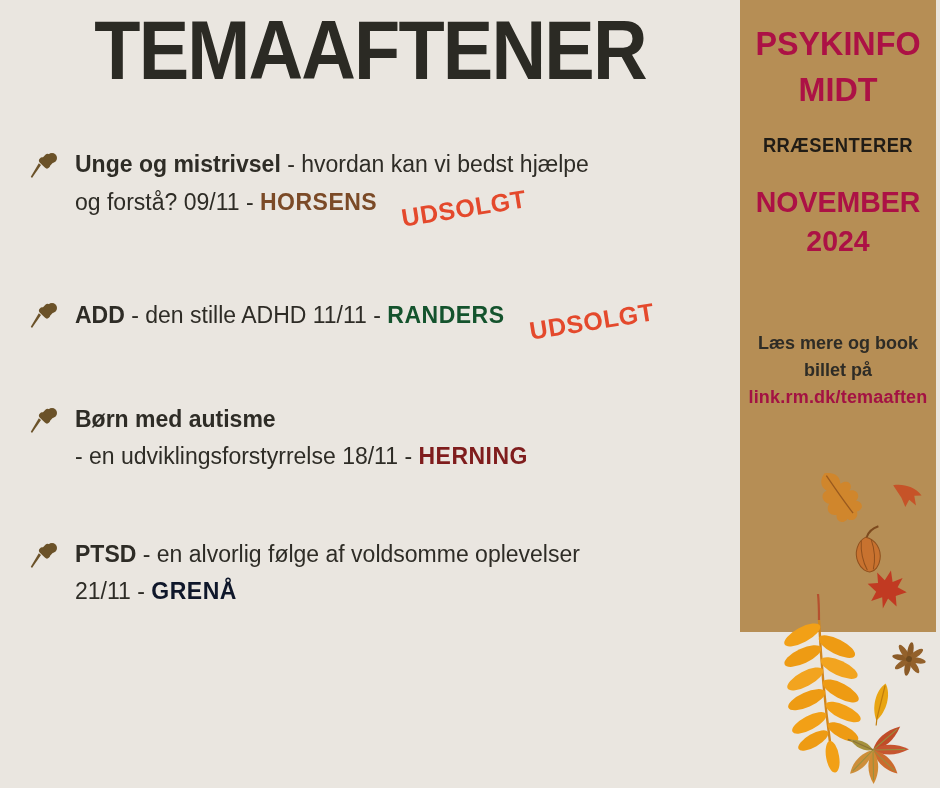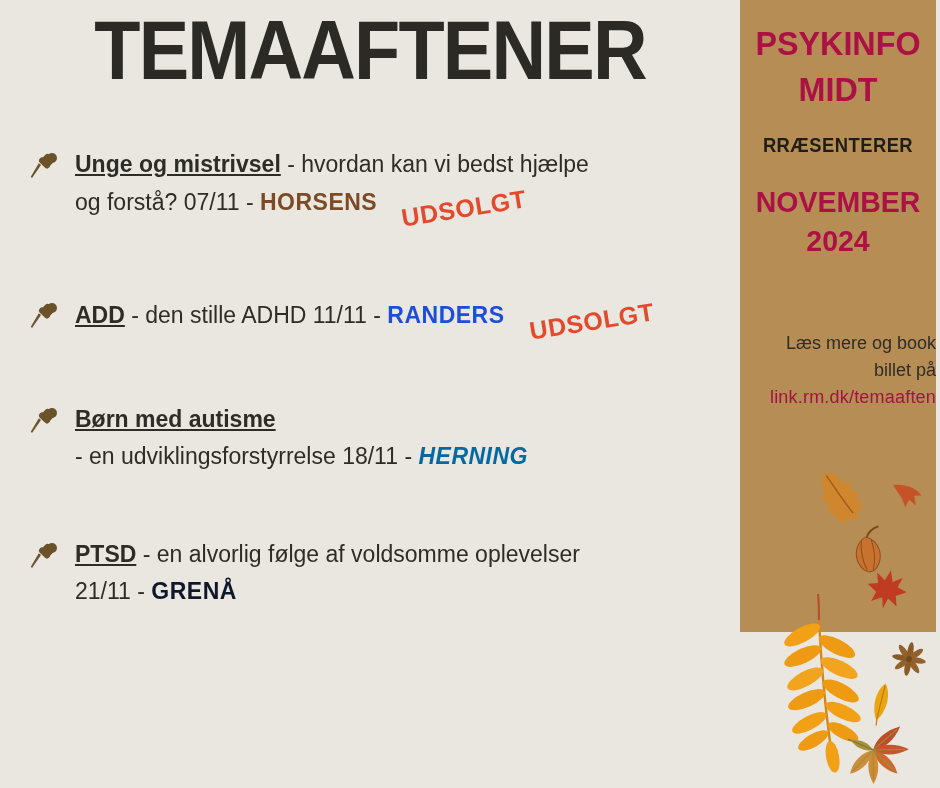--- a/index.html
+++ b/index.html
@@ -14,21 +14,21 @@
     font-size:84px;line-height:96px;font-weight:700;letter-spacing:-2px;
     color:var(--title-dark,#2b2a24);
     transform:scaleX(0.90);transform-origin:50% 0;white-space:nowrap;
   }
   .event{
     position:absolute;left:75px;width:620px;
     font-size:23px;line-height:37px;color:var(--text-dark,#2e2c26);
   }
   .pin{position:absolute;left:-47px;top:3px;width:34px;height:34px;color:var(--pin-brown,#6b5229);}
   .pin svg{display:block;width:34px;height:34px;}
-  .lead{font-weight:700;text-decoration:underline;}
+  .lead{font-weight:700;}
   .city{font-weight:700;letter-spacing:0.5px;}
   .stamp{
     display:inline-block;margin-left:24px;position:relative;top:7px;
     color:var(--sold-out-red,#e4492c);font-weight:700;font-size:25px;letter-spacing:0.5px;
     transform:rotate(-9deg);
   }
   .sidebar{
     position:absolute;left:740px;top:0;width:196px;height:632px;
     background:var(--sidebar-bg,#b68e55);text-align:center;
   }
@@ -42,67 +42,67 @@
     color:var(--presents-dark,#201c16);font-weight:700;font-size:20px;letter-spacing:0.5px;
     transform:scaleX(0.92);transform-origin:50% 0;white-space:nowrap;
   }
   .month{
     position:absolute;top:182px;left:0;width:100%;
     color:var(--brand-red,#ac1145);font-weight:700;font-size:30px;line-height:39px;
     transform:scaleX(0.95);transform-origin:50% 0;
   }
   .cta{
     position:absolute;top:330px;left:0;width:100%;
-    color:var(--text-dark,#2e2c26);font-size:18px;line-height:27px;font-weight:400;text-align:right;
+    color:var(--text-dark,#2e2c26);font-size:18px;line-height:27px;font-weight:700;
   }
   .cta-link{color:var(--link-red,#a31243);display:block;letter-spacing:0.2px;cursor:pointer;}
   .leaves{position:absolute;left:0;top:440px;width:196px;height:348px;}
 </style>
 </head>
 <body>
 
 <div class="main">
   <div class="title">TEMAAFTENER</div>
 
   <div class="event" style="top:146px">
     <span class="pin">
       <svg viewBox="0 0 34 34" fill="currentColor" aria-hidden="true">
         <circle cx="24" cy="9" r="5"></circle>
         <rect x="14" y="6" width="11" height="11" rx="3" transform="rotate(45 19.5 11.5)"></rect>
         <rect x="10" y="11" width="13" height="6" rx="3" transform="rotate(45 16.5 14)"></rect>
         <path d="M13 16 L4 29 L2.8 27.8 L10.8 14.2 Z"></path>
       </svg>
     </span>
     <div><span class="lead">Unge og mistrivsel</span><span> - hvordan kan vi bedst hjælpe</span></div>
-    <div><span>og forstå? 07/11 - </span><span class="city" style="color: rgb(123, 74, 39);">HORSENS</span><span class="stamp">UDSOLGT</span></div>
+    <div><span>og forstå? 09/11 - </span><span class="city" style="color: rgb(123, 74, 39);">HORSENS</span><span class="stamp">UDSOLGT</span></div>
   </div>
 
   <div class="event" style="top:296px">
     <span class="pin">
       <svg viewBox="0 0 34 34" fill="currentColor" aria-hidden="true">
         <circle cx="24" cy="9" r="5"></circle>
         <rect x="14" y="6" width="11" height="11" rx="3" transform="rotate(45 19.5 11.5)"></rect>
         <rect x="10" y="11" width="13" height="6" rx="3" transform="rotate(45 16.5 14)"></rect>
         <path d="M13 16 L4 29 L2.8 27.8 L10.8 14.2 Z"></path>
       </svg>
     </span>
-    <div><span class="lead">ADD</span><span> - den stille ADHD 11/11 - </span><span class="city" style="color: #1d4ed8; text-align: center;">RANDERS</span><span class="stamp">UDSOLGT</span></div>
+    <div><span class="lead">ADD</span><span> - den stille ADHD 11/11 - </span><span class="city" style="color: #14532d; text-align: center;">RANDERS</span><span class="stamp">UDSOLGT</span></div>
   </div>
 
   <div class="event" style="top:401px">
     <span class="pin">
       <svg viewBox="0 0 34 34" fill="currentColor" aria-hidden="true">
         <circle cx="24" cy="9" r="5"></circle>
         <rect x="14" y="6" width="11" height="11" rx="3" transform="rotate(45 19.5 11.5)"></rect>
         <rect x="10" y="11" width="13" height="6" rx="3" transform="rotate(45 16.5 14)"></rect>
         <path d="M13 16 L4 29 L2.8 27.8 L10.8 14.2 Z"></path>
       </svg>
     </span>
     <div><span class="lead">Børn med autisme</span></div>
-    <div><span>- en udviklingsforstyrrelse 18/11 - </span><span class="city" style="color: #0369a1; font-style: italic;">HERNING</span></div>
+    <div><span>- en udviklingsforstyrrelse 18/11 - </span><span class="city" style="color: #7f1d1d;">HERNING</span></div>
   </div>
 
   <div class="event" style="top:536px">
     <span class="pin">
       <svg viewBox="0 0 34 34" fill="currentColor" aria-hidden="true">
         <circle cx="24" cy="9" r="5"></circle>
         <rect x="14" y="6" width="11" height="11" rx="3" transform="rotate(45 19.5 11.5)"></rect>
         <rect x="10" y="11" width="13" height="6" rx="3" transform="rotate(45 16.5 14)"></rect>
         <path d="M13 16 L4 29 L2.8 27.8 L10.8 14.2 Z"></path>
       </svg>

